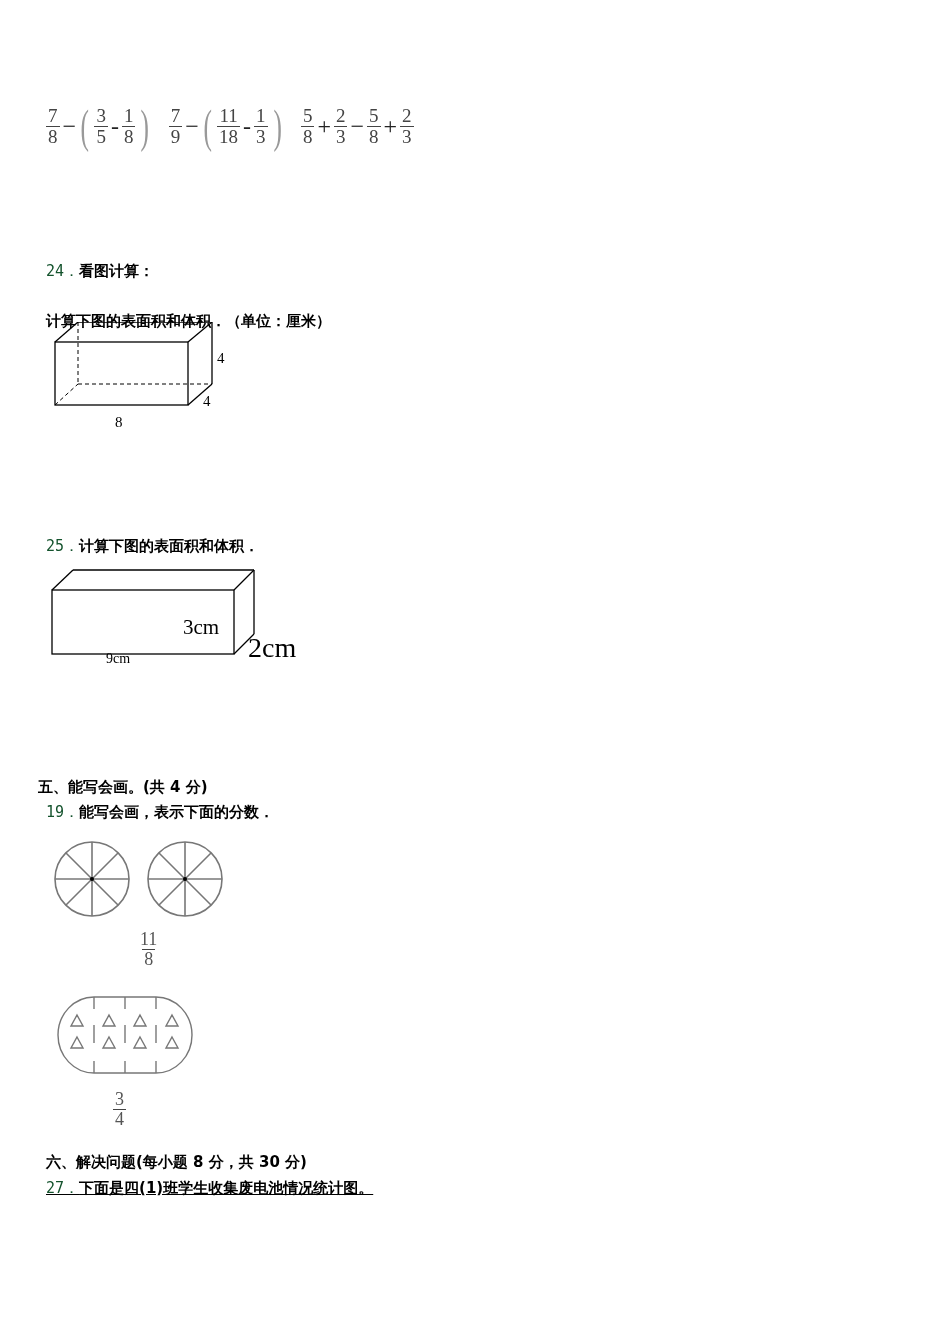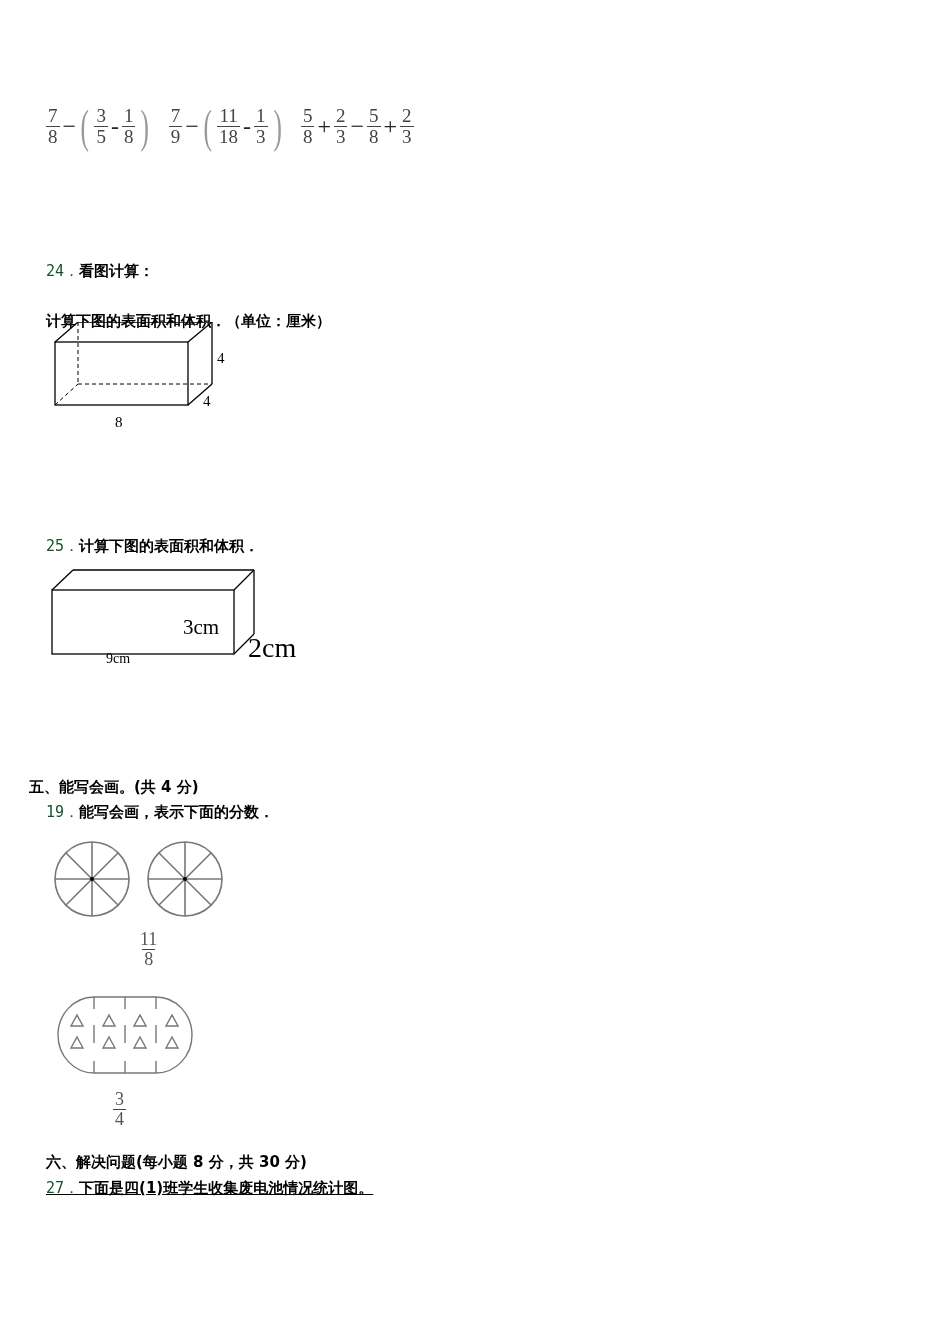--- a/index.html
+++ b/index.html
@@ -114,21 +114,21 @@
   <line x1="4" y1="22" x2="25" y2="2" stroke="#000" stroke-width="1.3"></line>
   <line x1="25" y1="2" x2="206" y2="2" stroke="#000" stroke-width="1.3"></line>
   <line x1="186" y1="22" x2="206" y2="2" stroke="#000" stroke-width="1.3"></line>
   <line x1="206" y1="2" x2="206" y2="66" stroke="#000" stroke-width="1.3"></line>
   <line x1="186" y1="86" x2="206" y2="66" stroke="#000" stroke-width="1.3"></line>
 </svg>
 <div class="abs label-serif" style="left:183px; top:615px; font-size:21px;text-align:right;">3cm</div>
 <div class="abs label-serif" style="left:248px; top:632px; font-size:28px;">2cm</div>
 <div class="abs label-serif" style="left:106px; top:651px; font-size:14px;">9cm</div>
 
-<div class="abs q-text" style="left:29px; top:778px;">五、能写会画。(共 4 分)</div>
+<div class="abs q-text" style="left:38px; top:778px;">五、能写会画。(共 4 分)</div>
 <div class="abs q-text" style="left:46px; top:803px;">
   <span class="q-num">19．</span><span>能写会画，表示下面的分数．</span>
 </div>
 
 <svg class="abs" style="left:50px; top:838px;" width="185" height="82" viewBox="0 0 185 82">
   <g stroke="#777" stroke-width="1.6" fill="none">
     <circle cx="42" cy="41" r="37"></circle>
     <line x1="5" y1="41" x2="79" y2="41"></line>
     <line x1="42" y1="4" x2="42" y2="78"></line>
     <line x1="16" y1="15" x2="68" y2="67"></line>

